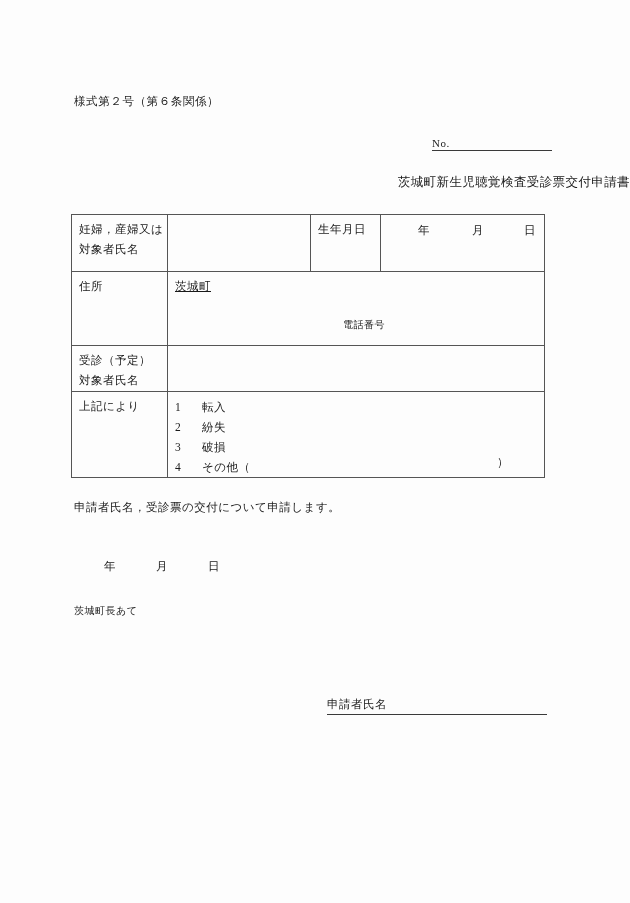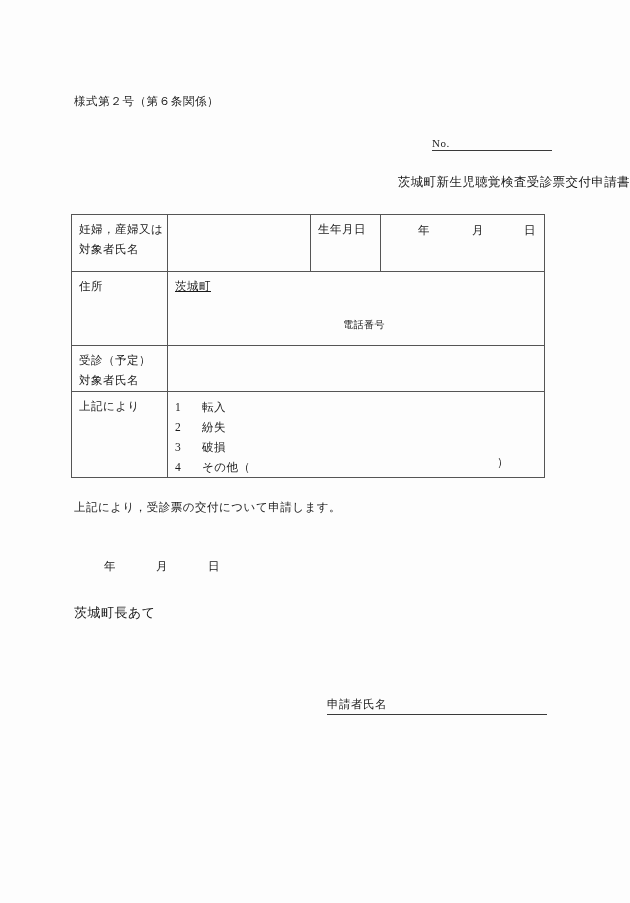--- a/index.html
+++ b/index.html
@@ -124,21 +124,21 @@
     font-size: 11.5px;
     letter-spacing: 0.5px;
     white-space: nowrap;
     display: flex;
   }
   #date-blank .dt-y { width: 52px; }
   #date-blank .dt-m { width: 52px; }
   #addressee {
     left: 74px;
     top: 604px;
-    font-size: 13px;
+    font-size: 10px;
     letter-spacing: 0.5px;
     white-space: nowrap;
   }
 
   #signature-block {
     left: 327px;
     top: 697px;
     width: 220px;
     display: flex;
     align-items: flex-end;
@@ -229,21 +229,21 @@
           <div class="reason-row">
             <span class="reason-num">4</span>
             <span>その他（</span>
           </div>
           <span class="reason-paren-close">）</span>
         </td>
       </tr>
     </tbody>
   </table>
 
-  <div id="statement" class="abs">上記により，受診票の交付について申請します。</div>
+  <div id="statement" class="abs">申請者氏名，受診票の交付について申請します。</div>
 
   <div id="date-blank" class="abs">
     <span class="dt-y">年</span>
     <span class="dt-m">月</span>
     <span class="dt-d">日</span>
   </div>
 
   <div id="addressee" class="abs">茨城町長あて</div>
 
   <div id="signature-block" class="abs">

